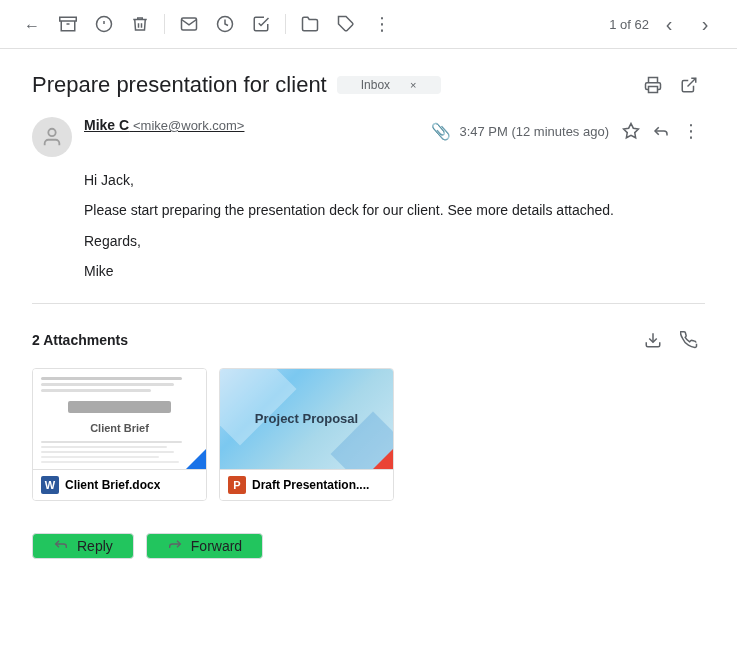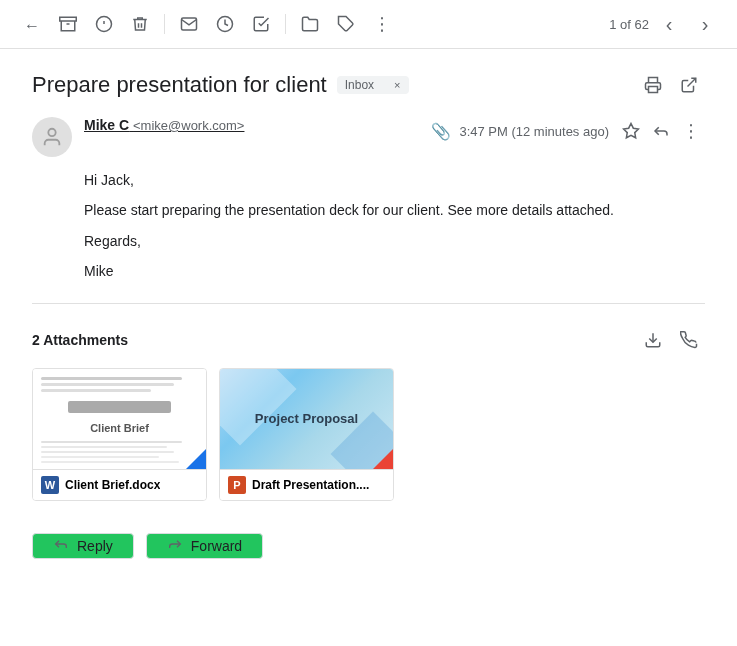--- a/index.html
+++ b/index.html
@@ -62,21 +62,21 @@
       font-size: 22px;
       font-weight: 400;
       color: #202124;
     }
     .inbox-badge {
       display: inline-flex;
       align-items: center;
       gap: 20px;
       background: #f1f3f4;
       border-radius: 4px;
-      padding: 2px 8px;
+      padding: 2px 24px;
       font-size: 12px;
       color: #5f6368;
     }
     .inbox-badge-x {
       cursor: pointer;
       font-size: 11px;
       color: #5f6368;
     }
     .subject-actions {
       margin-left: auto;

